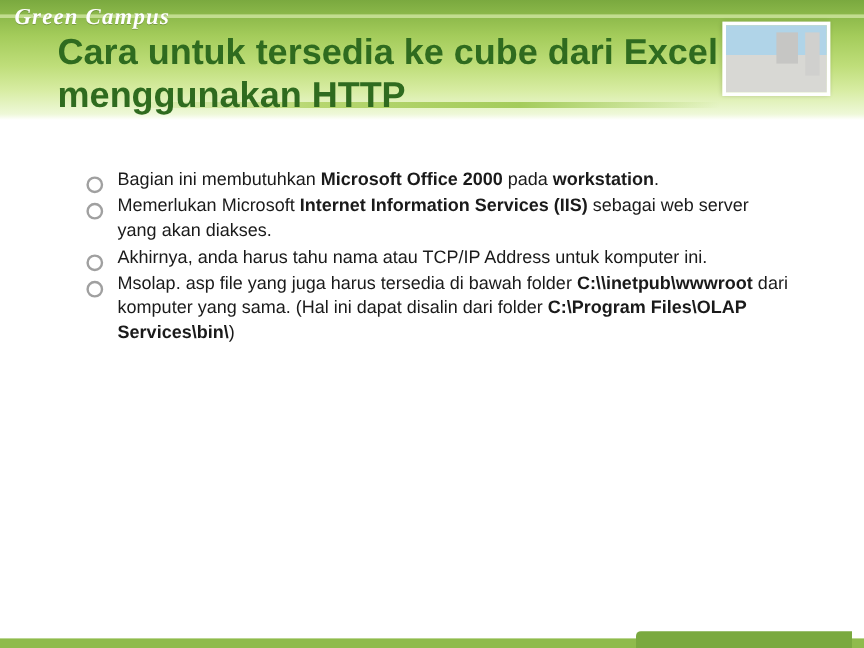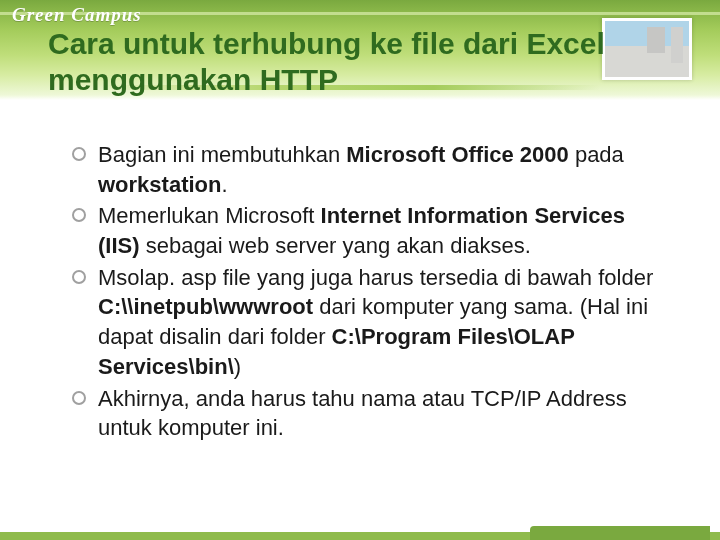--- a/index.html
+++ b/index.html
@@ -81,21 +81,21 @@
     top: 140px;
     left: 70px;
     right: 60px;
   }
   ul.bullets {
     list-style: none;
   }
   ul.bullets li {
     position: relative;
     padding-left: 28px;
-    font-size: 22px;
+    font-size: 15px;
     line-height: 1.35;
     color: #1a1a1a;
     margin-bottom: 2px;
   }
   ul.bullets li::before {
     content: "";
     position: absolute;
     left: 2px;
     top: 7px;
     width: 10px;
@@ -125,32 +125,32 @@
 
 <div class="header-bar">
   <div class="header-top-stripe"></div>
   <div class="header-bottom-stripe"></div>
 </div>
 
 <div class="brand">Green Campus</div>
 
 <div class="photo-box"></div>
 
-<h1 class="title">Cara untuk terhubung ke file dari Excel menggunakan HTTP</h1>
+<h1 class="title">Cara untuk tersedia ke cube dari Excel menggunakan HTTP</h1>
 
 <div class="content">
   <ul class="bullets">
     <li>
       <span>Bagian ini membutuhkan </span><span class="b">Microsoft Office 2000</span><span> pada </span><span class="b">workstation</span><span>.</span>
     </li>
     <li>
       <span>Memerlukan Microsoft </span><span class="b">Internet Information Services (IIS)</span><span> sebagai web server yang akan diakses.</span>
     </li>
     <li>
-      <span> Msolap. asp file yang juga harus tersedia di bawah folder </span><span class="b">C:\\inetpub\wwwroot</span><span> dari komputer yang sama. (Hal ini dapat disalin dari folder </span><span class="b">C:\Program Files\OLAP Services\bin\</span><span>)</span>
+      <span>Akhirnya, anda harus tahu nama atau TCP/IP Address untuk komputer ini.</span>
     </li>
     <li>
-      <span>Akhirnya, anda harus tahu nama atau TCP/IP Address untuk komputer ini.</span>
+      <span> Msolap. asp file yang juga harus tersedia di bawah folder </span><span class="b">C:\\inetpub\wwwroot</span><span> dari komputer yang sama. (Hal ini dapat disalin dari folder </span><span class="b">C:\Program Files\OLAP Services\bin\</span><span>)</span>
     </li>
   </ul>
 </div>
 
 <div class="footer-accent"></div>
 
 </body></html>

